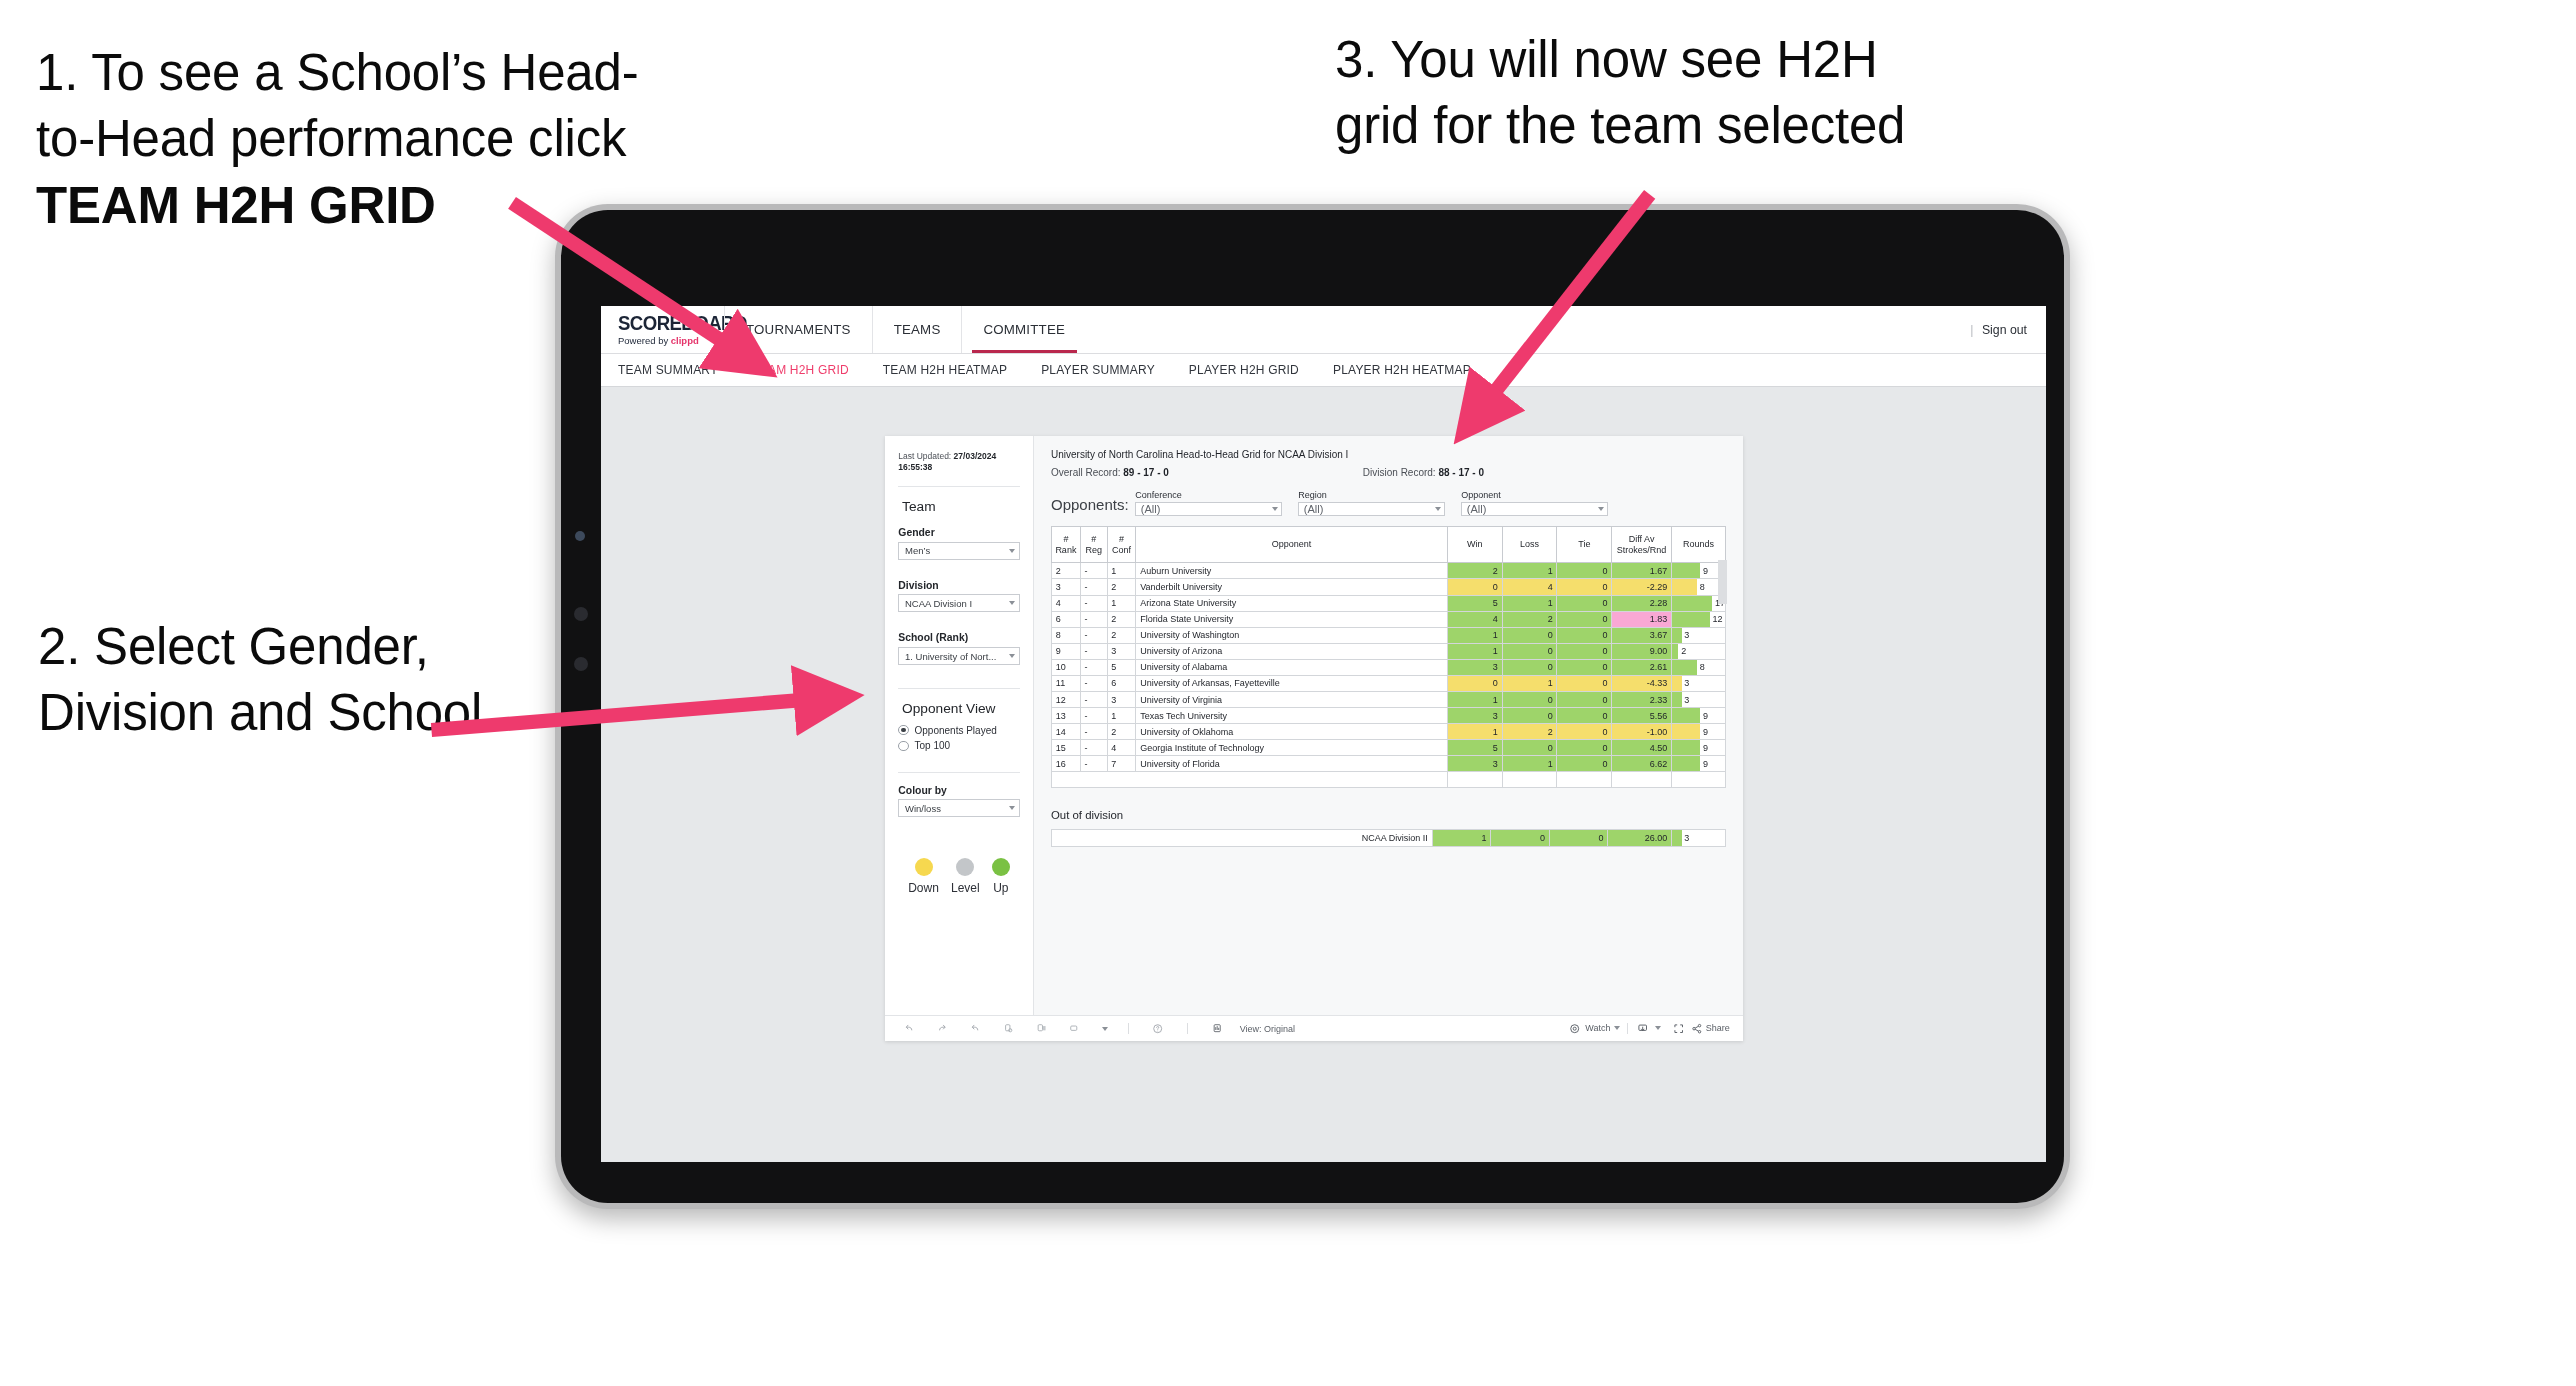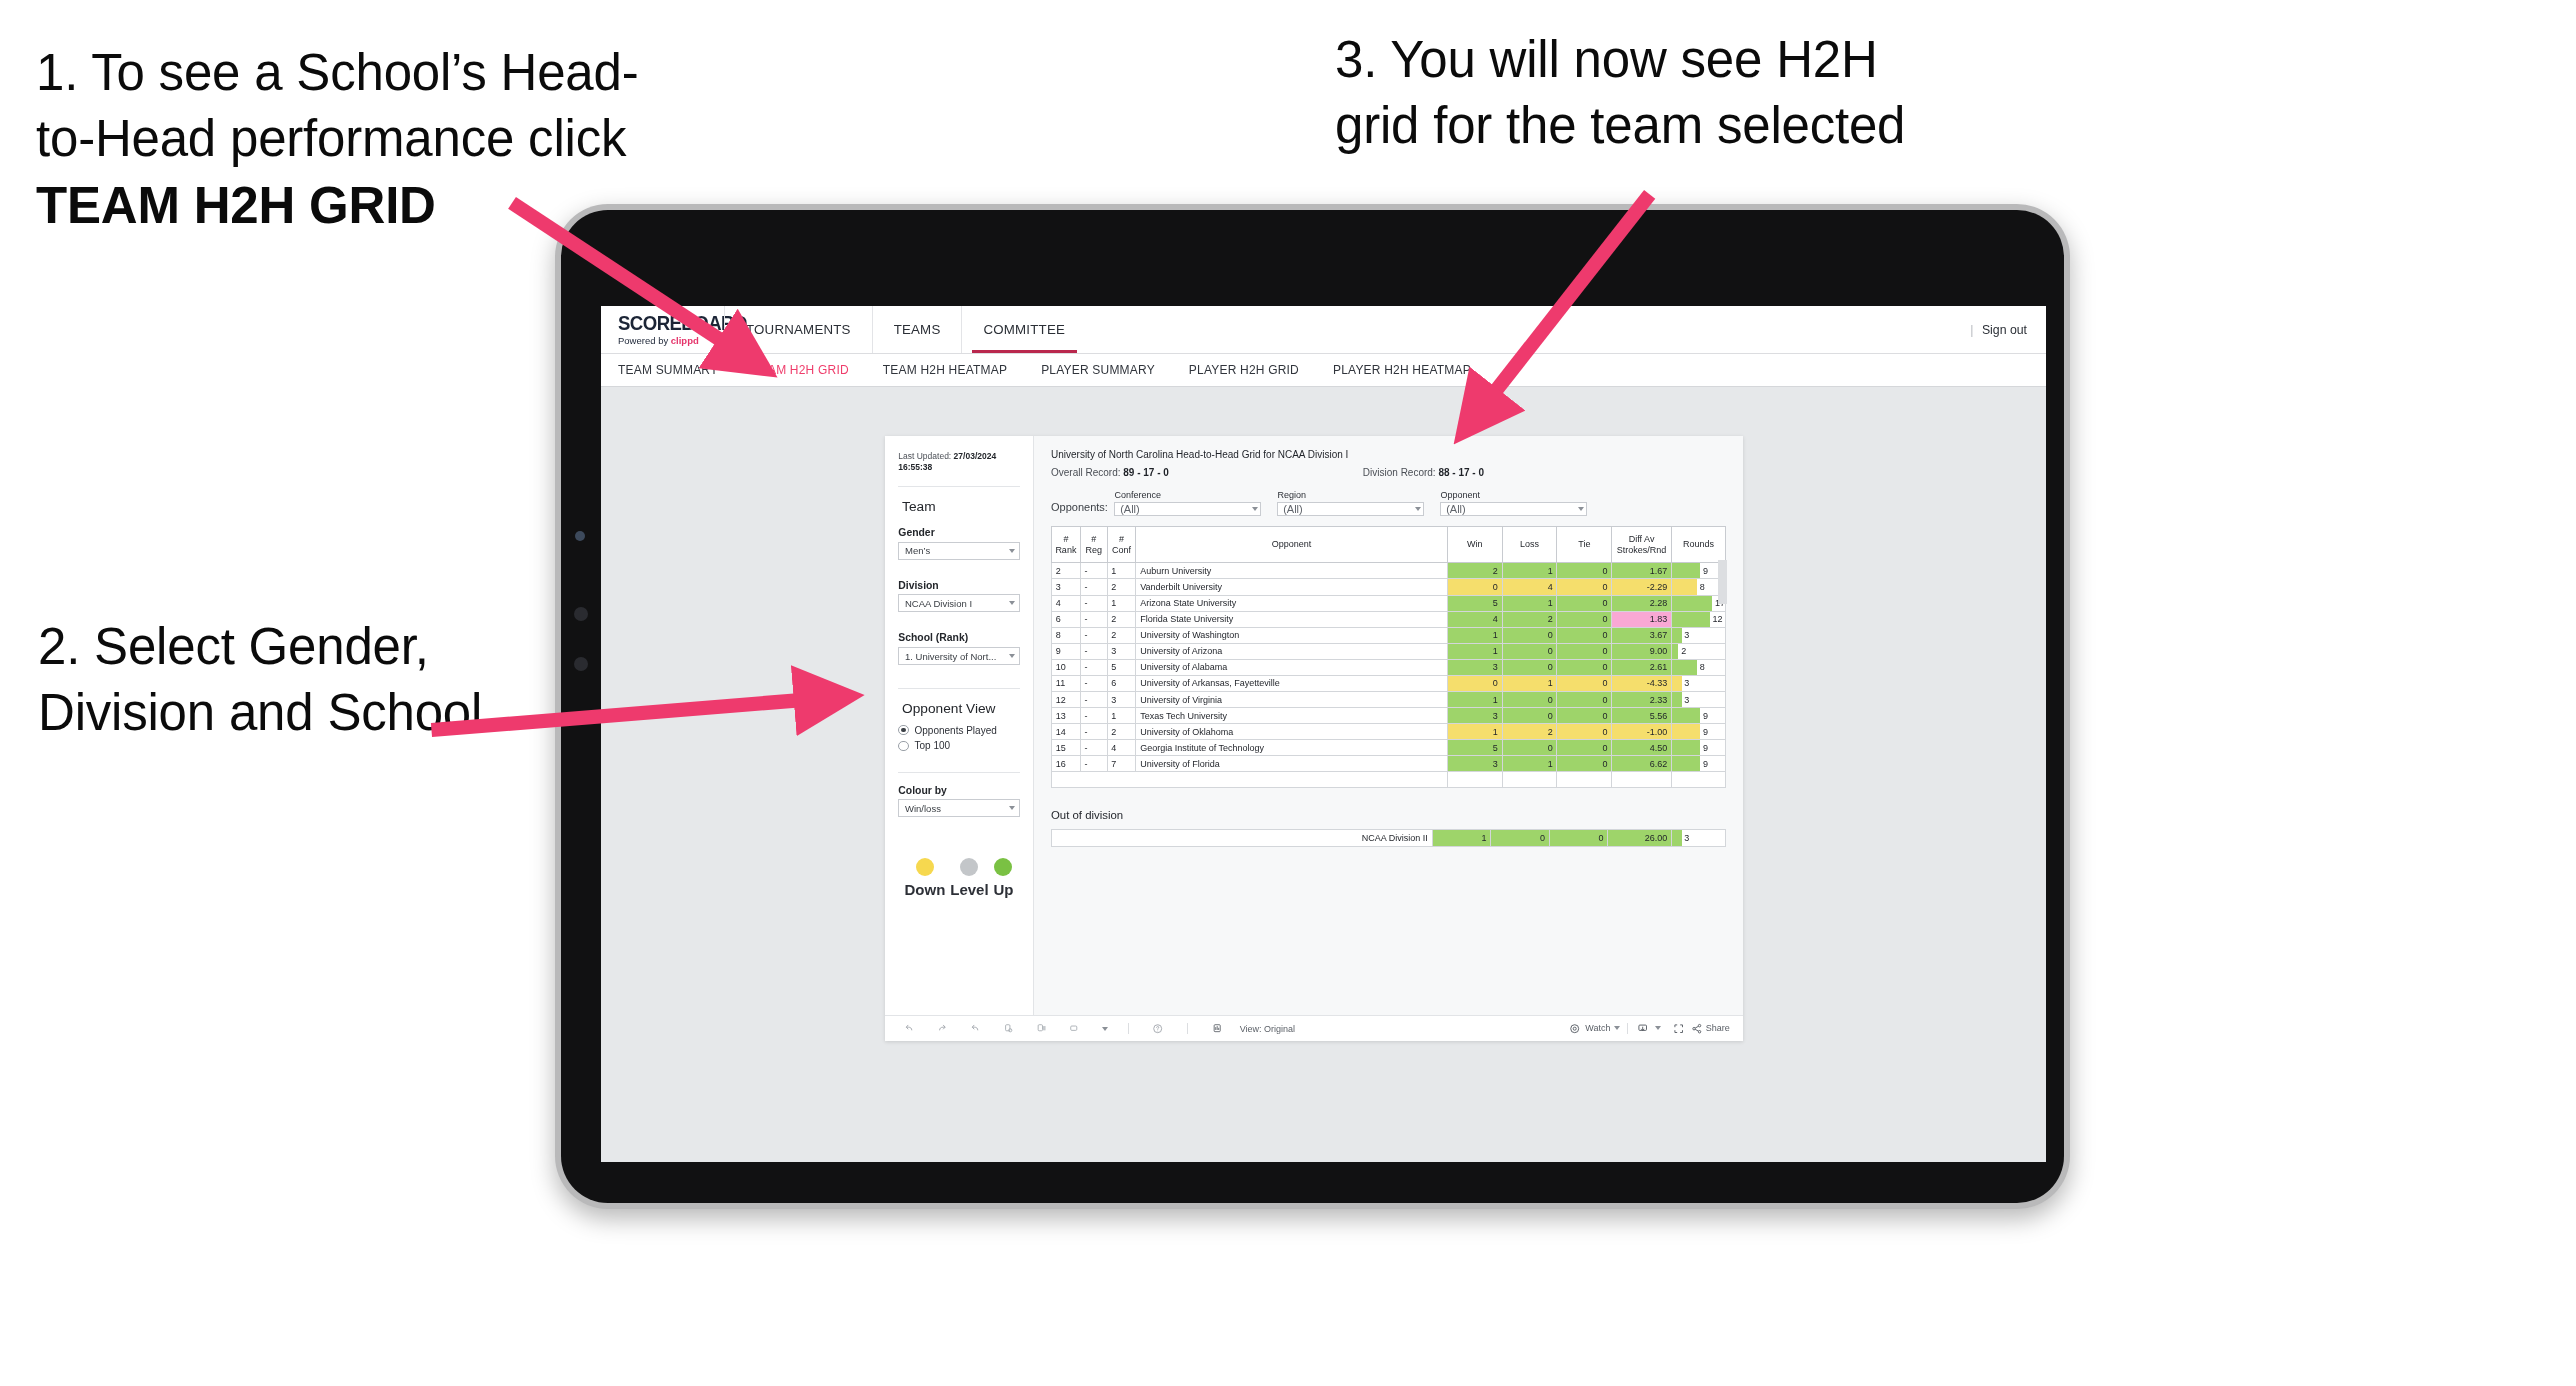--- a/index.html
+++ b/index.html
@@ -61,29 +61,29 @@
      padding:0 3.8px 0 5.7px;font-size:9.5px;color:#3c4046;box-sizing:border-box;margin-bottom:20px;cursor:pointer;}
   .select .val{flex:1;overflow:hidden;white-space:nowrap;}
   .caret{width:0;height:0;border-left:3.3px solid transparent;border-right:3.3px solid transparent;
      border-top:4.3px solid #8b9097;margin-left:3.8px;}
   .radio-row{display:flex;align-items:center;gap:5.7px;font-size:10px;color:#2d3037;margin-bottom:4.7px;cursor:pointer;}
   .radio{width:8.5px;height:8.5px;border-radius:50%;border:0.9px solid #9aa0a7;background:#fff;position:relative;flex:none;}
   .radio.on:after{content:"";position:absolute;left:1.9px;top:1.9px;width:4.7px;height:4.7px;border-radius:50%;background:#3c4046;}
   .legend{display:flex;justify-content:space-around;padding:21px 3.8px 0 3.8px;}
   .legend .item{text-align:center;}
   .dot{width:18px;height:18px;border-radius:50%;margin:0 auto 4.7px auto;}
-  .legend .lbl{font-size:15px;color:#2d3037;font-weight:bold;}
+  .legend .lbl{font-size:12px;color:#2d3037;}
 
   .main{flex:1;background:#f7f8f9;padding:13.3px 17px 0 17px;box-sizing:border-box;min-width:0;position:relative;}
   .viz-title{font-size:10px;color:#1f2228;margin-bottom:6.6px;}
   .records{display:flex;font-size:10px;color:#4a4e55;margin-bottom:12.3px;}
   .records b{color:#1f2228;}
   .rec2{margin-left:194px;}
   .filters{display:flex;align-items:flex-end;margin-bottom:9.5px;}
-  .filters .flabel{font-size:11px;color:#3c4046;margin-right:6.6px;padding-bottom:2.8px;}
+  .filters .flabel{font-size:15px;color:#3c4046;margin-right:6.6px;padding-bottom:2.8px;}
   .fgroup{margin-right:16px;}
   .fgroup .fl{font-size:9px;color:#2d3037;margin-bottom:1.9px;}
   .fsel{width:147px;height:14.2px;border:0.9px solid #c9ccd1;background:#fff;display:flex;align-items:center;
      padding:0 2.8px 0 4.7px;font-size:11px;color:#60646b;box-sizing:border-box;cursor:pointer;}
 
   
   table.h2h{border-collapse:collapse;width:100%;table-layout:fixed;font-size:9px;color:#1f2228;}
   table.h2h th{border:0.9px solid #c8cbd0;font-weight:normal;padding:2.8px 1.9px;vertical-align:middle;
      text-align:center;line-height:1.15;background:#fff;height:30px;}
   table.h2h td{border:0.9px solid #d3d6da;padding:0.9px 3.8px;height:13.3px;background:#fff;}

